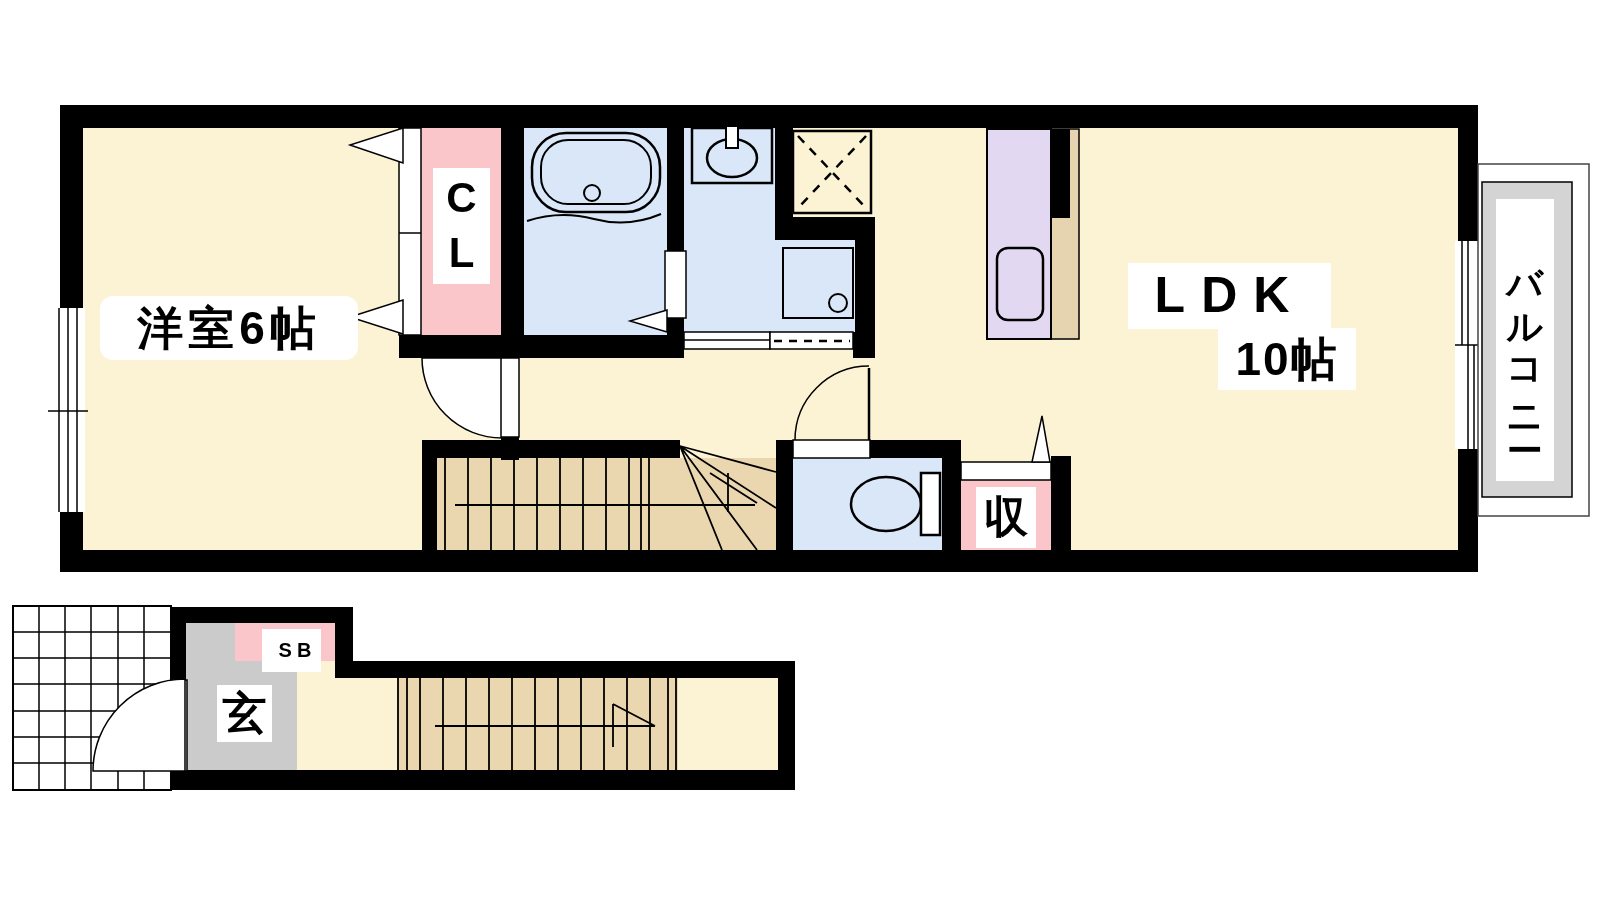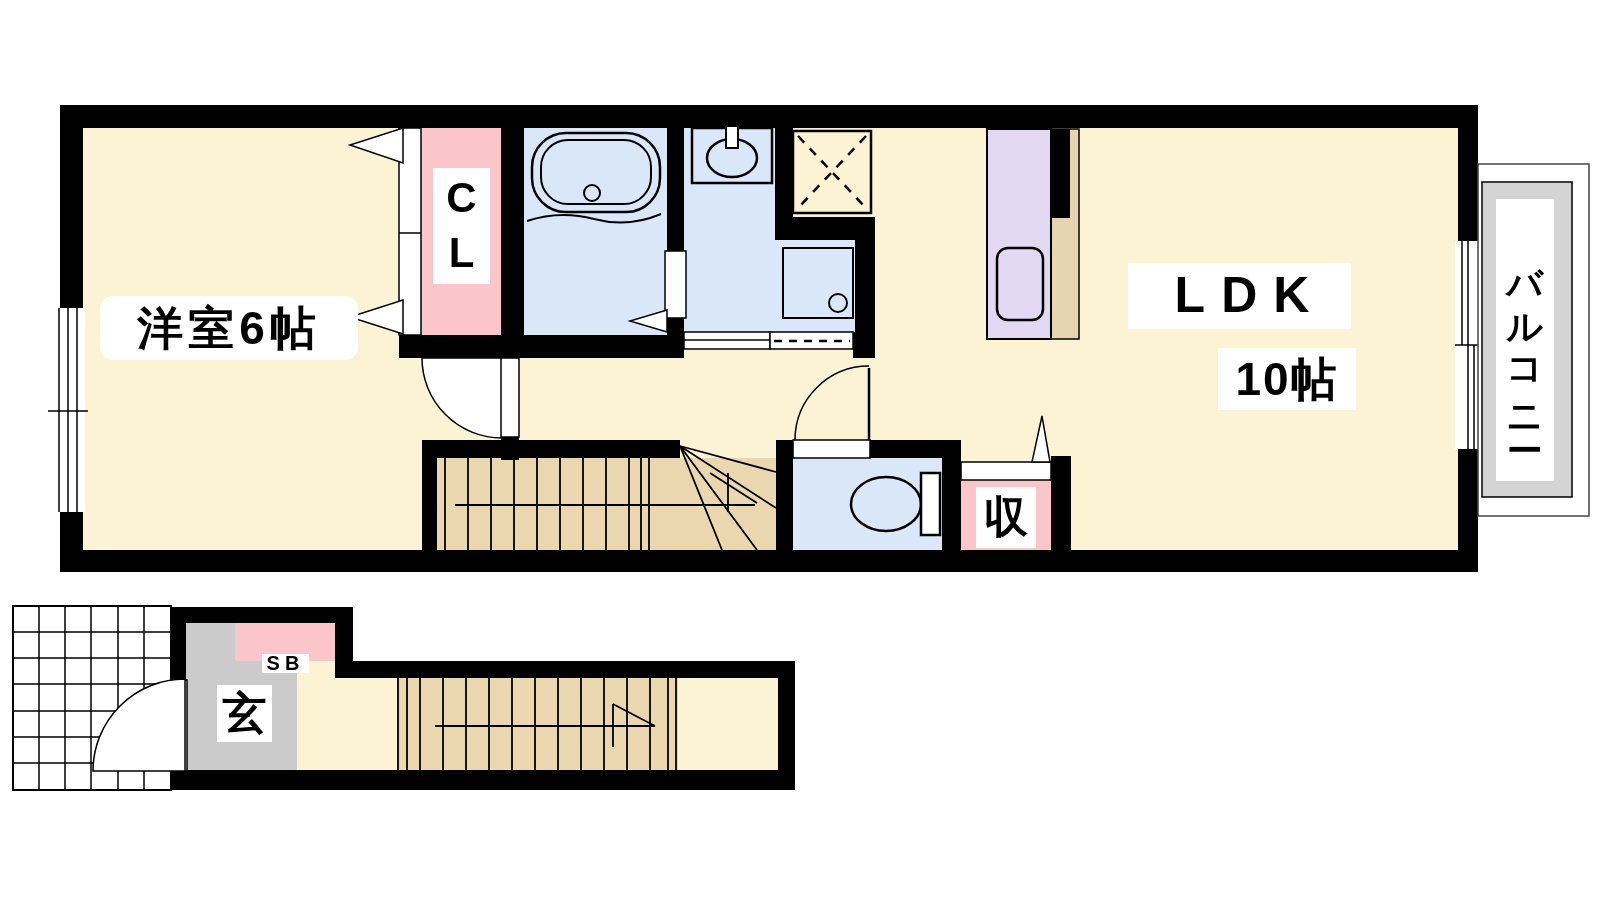--- a/index.html
+++ b/index.html
@@ -3,27 +3,27 @@
 <meta charset="utf-8">
 <style>
   html,body{margin:0;padding:0;background:#fff;}
   .plan{position:relative;width:1600px;height:900px;background:#ffffff;overflow:hidden;
         font-family:"Liberation Sans", sans-serif;}
   .plan svg{position:absolute;left:0;top:0;}
   .lbl{position:absolute;background:#ffffff;color:#000;display:flex;align-items:center;
        justify-content:center;font-weight:600;line-height:1.15;z-index:5;text-align:center;}
   .lbl-western{left:100px;top:296px;width:258px;height:64px;font-size:46px;letter-spacing:5px;border-radius:13px;}
   .lbl-cl{left:433px;top:168px;width:57px;height:116px;font-size:42px;white-space:pre-line;line-height:1.3;}
-  .lbl-ldk{left:1128px;top:263px;width:202px;height:66px;font-size:50px;letter-spacing:16px;padding-left:21px;}
-  .lbl-ldk-size{left:1218px;top:328px;width:138px;height:62px;font-size:46px;letter-spacing:2px;margin-top:20px;}
+  .lbl-ldk{left:1128px;top:263px;width:202px;height:66px;font-size:50px;letter-spacing:16px;padding-left:1px;}
+  .lbl-ldk-size{left:1218px;top:328px;width:138px;height:62px;font-size:46px;letter-spacing:2px;}
   .lbl-storage{left:976px;top:487px;width:60px;height:61px;font-size:44px;}
   .lbl-balcony{left:1496px;top:199px;width:58px;height:282px;font-size:36px;
                writing-mode:vertical-rl;letter-spacing:6px;}
   .lbl-entrance{left:217px;top:685px;width:55px;height:57px;font-size:44px;}
-  .lbl-sb{left:262px;top:654px;width:47px;height:19px;font-size:20px;letter-spacing:5px;padding-left:0;}
+  .lbl-sb{left:262px;top:629px;width:47px;height:43px;font-size:20px;letter-spacing:5px;padding-left:12px;}
 </style>
 </head>
 <body>
 
 <div class="plan">
 
 <svg width="1600" height="900" viewBox="0 0 1600 900">
 
   <g>
 

